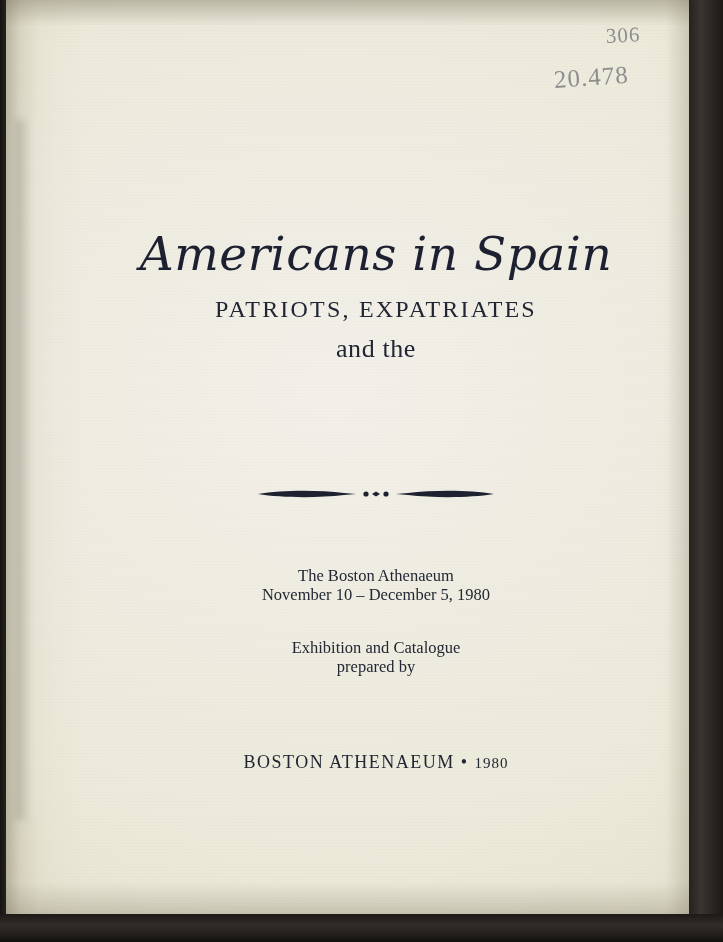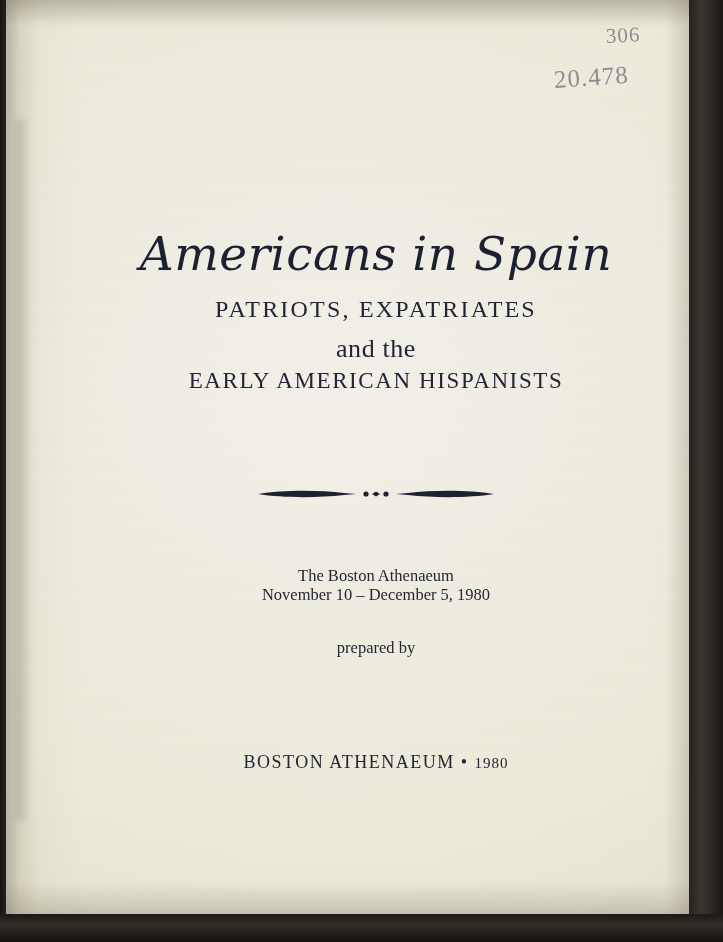--- a/index.html
+++ b/index.html
@@ -236,38 +236,38 @@
 
     <div class="pencil pencil-1">306</div>
     <div class="pencil pencil-2">20.478</div>
 
     <div class="content">
 
       <div class="main-title">Americans in Spain</div>
 
       <div class="sub1">PATRIOTS, EXPATRIATES</div>
       <div class="sub2">and the</div>
-      <div class="sub3">EARLY AMERICAN HISPANISTS</div>
 
       <div class="ornament">
         <svg width="240" height="20" viewBox="0 0 240 20" xmlns="http://www.w3.org/2000/svg">
           <path d="M2 10 C 26 6, 62 6, 88 9 L 100 10 L 88 11 C 62 14, 26 14, 2 10 Z" fill="#1d2130"></path>
           <path d="M238 10 C 214 6, 178 6, 152 9 L 140 10 L 152 11 C 178 14, 214 14, 238 10 Z" fill="#1d2130"></path>
           <circle cx="110" cy="10" r="2.6" fill="#1d2130"></circle>
           <circle cx="130" cy="10" r="2.6" fill="#1d2130"></circle>
           <path d="M116 10 l 4 -2.6 l 4 2.6 l -4 2.6 Z" fill="#1d2130"></path>
         </svg>
       </div>
 
       <div class="block-a">
         <div>The Boston Athenaeum</div>
         <div>November 10 – December 5, 1980</div>
       </div>
 
       <div class="block-b">
+        <div>Exhibition and Catalogue</div>
         <div>prepared by</div>
       </div>
 
       <div class="imprint">
         <span>BOSTON ATHENAEUM •</span>
         <span class="small-year">1980</span>
       </div>
 
     </div>
   </div>

